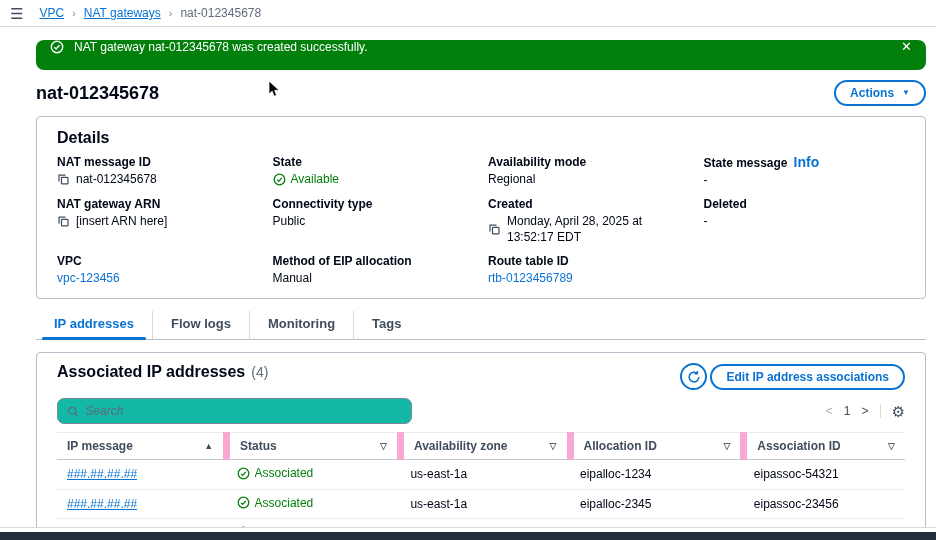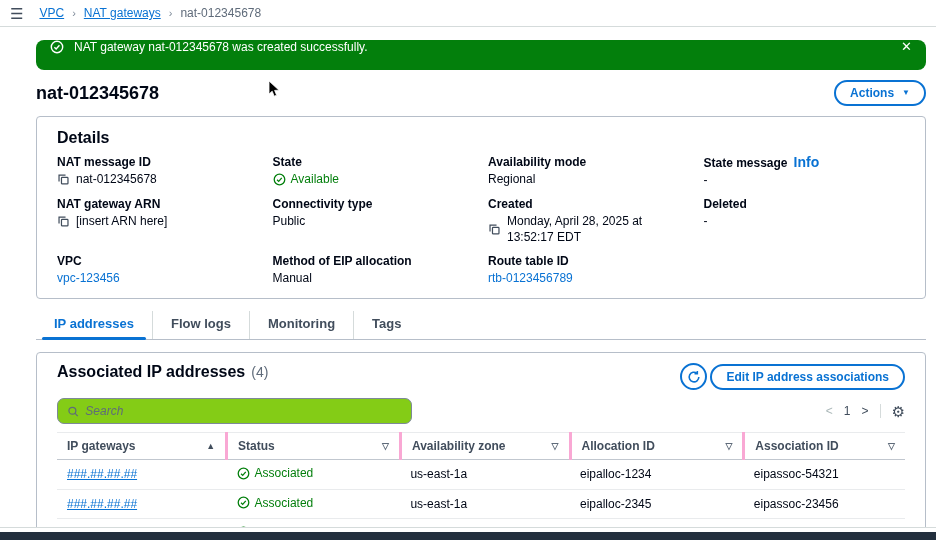--- a/index.html
+++ b/index.html
@@ -53,33 +53,33 @@
   .tab.selected { color:#0972d3; }
   .tab.selected::after { content:""; position:absolute; left:6px; right:6px; bottom:-1px; height:3px; background:#0972d3; border-radius:2px; }
 
   
   .table-card { margin-top:12px; padding:10px 20px 0; }
   .table-head-row { display:flex; align-items:flex-start; }
   .count { color:#5f6b7a; font-weight:400; font-size:14px; margin-left:6px; }
   .head-actions { margin-left:auto; display:flex; align-items:center; gap:3px; }
   .refresh-btn { width:27px; height:27px; border:2px solid #0972d3; border-radius:50%; background:#fff; display:flex; align-items:center; justify-content:center; cursor:pointer; }
   .toolbar { display:flex; align-items:center; margin-top:8px; }
-  .search-box { width:355px; height:26px; border:1px solid #7d8998; border-radius:7px; display:flex; align-items:center; gap:6px; padding:0 9px; background:#84cc16; }
+  .search-box { width:355px; height:26px; border:1px solid #7d8998; border-radius:7px; display:flex; align-items:center; gap:6px; padding:0 9px; background:#14b8a6; }
   .search-box input { border:none; outline:none; background:transparent; font-family:inherit; font-style:italic; font-size:12px; color:#414d5c; width:100%; }
   .search-box input::placeholder { color:#5f6b7a; font-style:italic; }
   .pager { margin-left:auto; display:flex; align-items:center; gap:11px; font-size:12px; color:#414d5c; }
   .pager .nav-prev { color:#aab7b8; cursor:pointer; }
   .pager .nav-next { cursor:pointer; }
   .pager .page-num { cursor:pointer; }
   .pager .vdiv { width:1px; height:14px; background:#d5dbdb; }
   .gear { font-size:15px; color:#414d5c; cursor:pointer; line-height:1; }
 
   table { width:100%; border-collapse:collapse; margin-top:8px; font-size:12px; }
   th { text-align:left; font-weight:700; color:#414d5c; padding:6px 10px; border-top:1px solid #e9ebed; border-bottom:1px solid #c1c7cf; }
-  th + th { border-left:3px solid #f9a8d4; }
+  th + th { border-left:7px solid #f9a8d4; }
   .th-inner { display:flex; align-items:center; justify-content:space-between; gap:6px; cursor:pointer; }
   .sort-icon { font-size:9px; color:#414d5c; }
   .sort-icon.dim { color:#5f6b7a; }
   td { padding:6px 10px; }
   tr.data-row:not(:last-child) td { border-bottom:1px solid #e9ebed; }
   td a.ip-link { color:#0972d3; text-decoration:underline; cursor:pointer; }
 
   
   .footer-zone { position:absolute; left:0; right:0; bottom:0; }
   .footer-line { border-top:1px solid #d5dbdb; height:5px; background:#fff; }
@@ -281,21 +281,21 @@
           <col style="width:20%">
           <col style="width:20.5%">
           <col style="width:20%">
           <col style="width:20.5%">
           <col style="width:19%">
         </colgroup>
       <thead>
         <tr>
           <th>
               <span class="th-inner">
-                <span>IP gateways</span>
+                <span>IP message</span>
                 <span class="sort-icon">▲</span>
               </span>
             </th>
           <th>
               <span class="th-inner">
                 <span>Status</span>
                 <span class="sort-icon dim">▽</span>
               </span>
             </th>
           <th>

